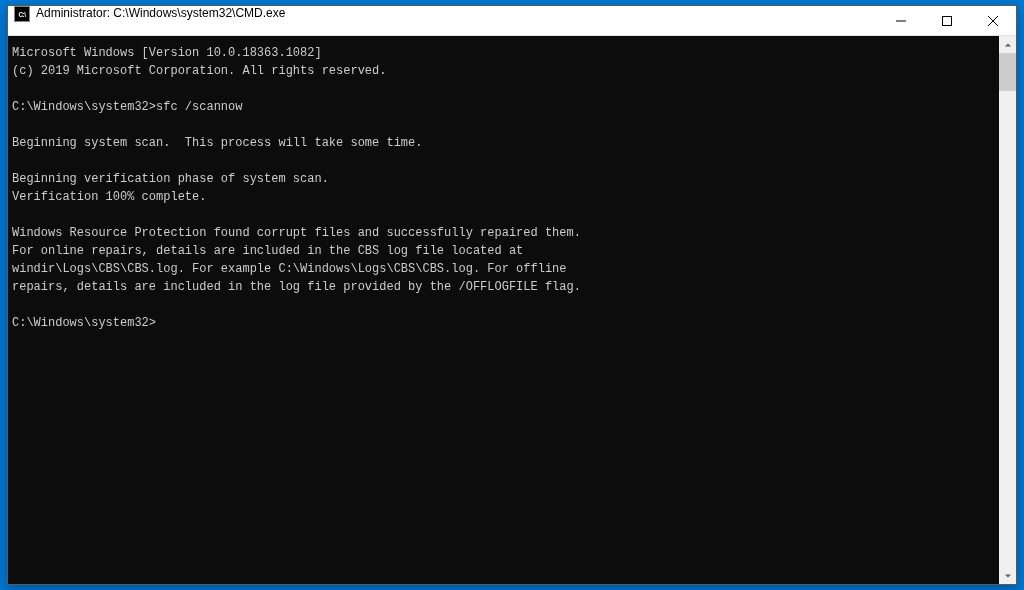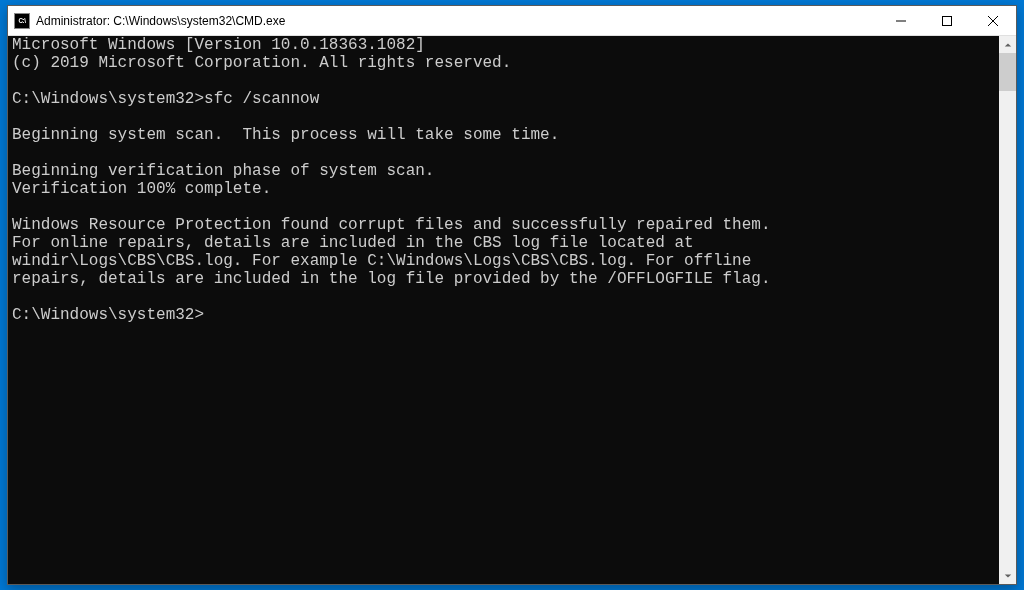--- a/index.html
+++ b/index.html
@@ -24,21 +24,21 @@
       background: #ffffff;
       border: 1px solid #5a5a5a;
       display: flex;
       flex-direction: column;
       box-shadow: 0 4px 12px rgba(0,0,0,0.3);
     }
     .titlebar {
       height: 30px;
       background: #ffffff;
       display: flex;
-      align-items: center;
+      align-items: flex-start;
       border-bottom: 1px solid #e0e0e0;
       flex-shrink: 0;
     }
     .titlebar-icon {
       width: 16px;
       height: 16px;
       margin-left: 6px;
       margin-right: 6px;
       background: #000;
       display: inline-flex;
@@ -83,23 +83,23 @@
       flex: 1;
       display: flex;
       background: #0c0c0c;
       min-height: 0;
     }
     .terminal {
       flex: 1;
       background: #0c0c0c;
       color: #cccccc;
       font-family: Consolas, "Courier New", monospace;
-      font-size: 16px;
+      font-size: 12px;
       line-height: 18px;
-      padding: 0 4px;
+      padding: 8px 4px;
       white-space: pre-wrap;
       overflow: hidden;
     }
     .scrollbar {
       width: 17px;
       background: #f0f0f0;
       position: relative;
       flex-shrink: 0;
     }
     .scroll-arrow {

